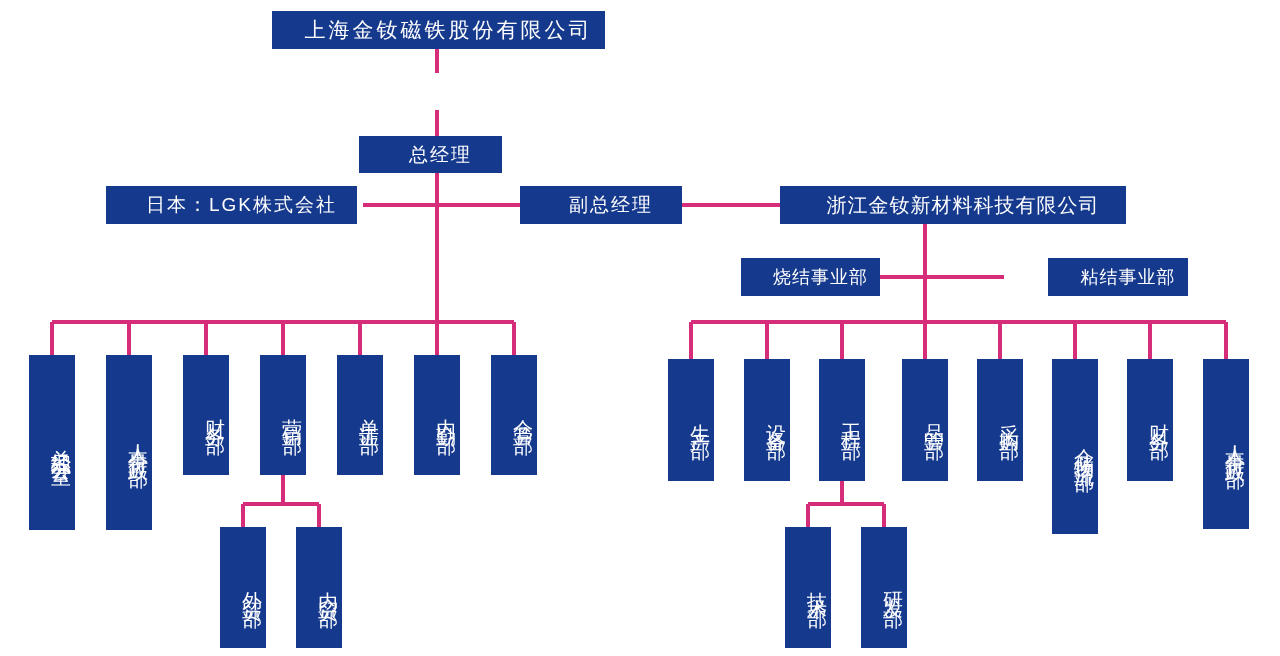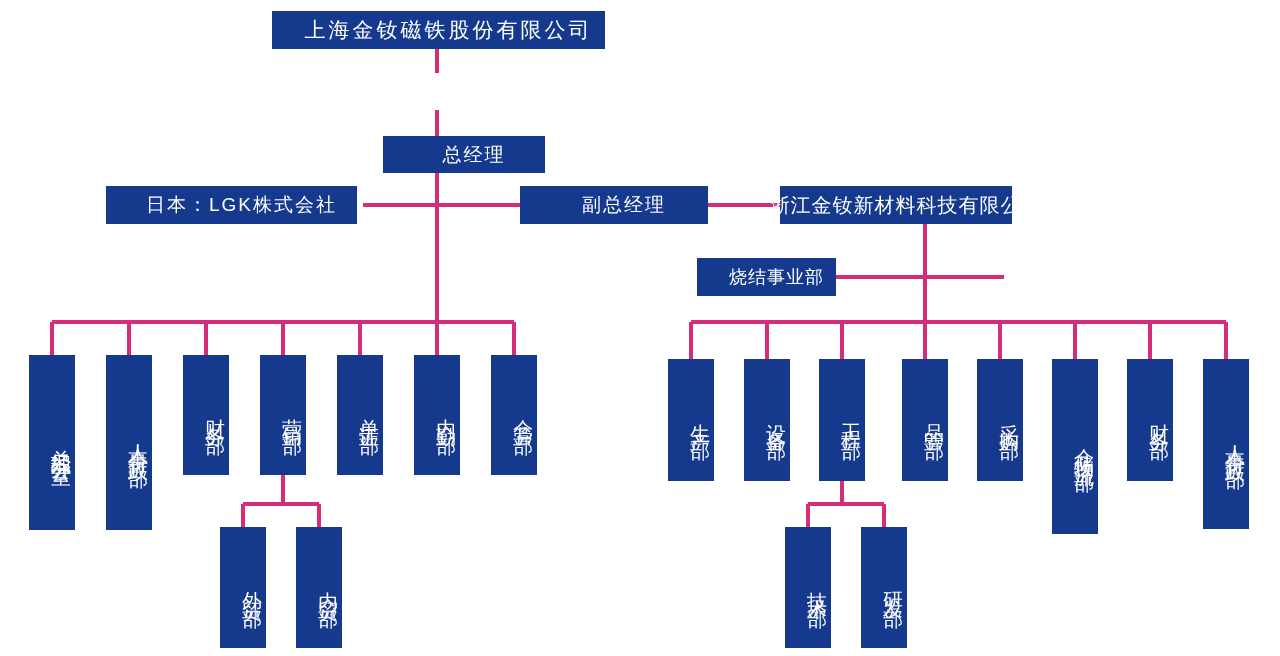--- a/index.html
+++ b/index.html
@@ -22,21 +22,21 @@
     background:var(--box-blue);
     color:var(--text-white);
     display:flex;align-items:center;justify-content:center;
     box-sizing:border-box;
     padding-left:20px;
   }
   .h{white-space:nowrap;}
   .fs21{font-size:21px;letter-spacing:3px;}
   .fs20{font-size:20px;letter-spacing:1px;}
   .fs19{font-size:19px;letter-spacing:2px;}
-  .fs18{font-size:18px;letter-spacing:1px;}
+  .fs18{font-size:18px;letter-spacing:1px;margin-left:44px;}
   .v{
     writing-mode:vertical-rl;
     text-orientation:upright;
     font-size:20px;
     letter-spacing:8px;
   }
   .v.ls6{letter-spacing:6px;}
   .v.ls3{letter-spacing:3px;}
 </style>
 </head>
@@ -61,30 +61,31 @@
       M243 504 H319
       M243 504 V529 M319 504 V529
       M842 481 V504
       M808 504 H884
       M808 504 V529 M884 504 V529"></path>
   </svg>
 
   <div class="box h fs21" style="left:272px;top:11px;width:333px;height:38px">上海金钕磁铁股份有限公司</div>
 
 
-  <div class="box h fs19" style="left:383px;top:136px;width:162px;height:37px">总经理</div>
+  <div class="box h fs19" style="left:359px;top:136px;width:143px;height:37px">总经理</div>
 
   <div class="box h fs19" style="left:106px;top:186px;width:251px;height:38px">日本：LGK株式会社</div>
 
-  <div class="box h fs19" style="left:520px;top:186px;width:188px;height:38px">副总经理</div>
+  <div class="box h fs19" style="left:520px;top:186px;width:162px;height:38px">副总经理</div>
 
-  <div class="box h fs20" style="left:780px;top:186px;width:232px;height:38px">浙江金钕新材料科技有限公司</div>
+  <div class="box h fs20" style="left:780px;top:186px;width:346px;height:38px">浙江金钕新材料科技有限公司</div>
 
   <div class="box h fs18" style="left:697px;top:258px;width:139px;height:38px">烧结事业部</div>
 
+  <div class="box h fs18" style="left:1004px;top:258px;width:140px;height:38px">粘结事业部</div>
 
   <div class="box v ls3" style="left:29px;top:355px;width:46px;height:175px">总经理办公室</div>
   <div class="box v ls6" style="left:106px;top:355px;width:46px;height:175px">人事行政部</div>
   <div class="box v" style="left:183px;top:355px;width:46px;height:120px">财务部</div>
   <div class="box v" style="left:260px;top:355px;width:46px;height:120px">营销部</div>
   <div class="box v" style="left:337px;top:355px;width:46px;height:120px">单证部</div>
   <div class="box v" style="left:414px;top:355px;width:46px;height:120px">内勤部</div>
   <div class="box v" style="left:491px;top:355px;width:46px;height:120px">仓管部</div>
 
   <div class="box v" style="left:220px;top:527px;width:46px;height:121px">外贸部</div>

